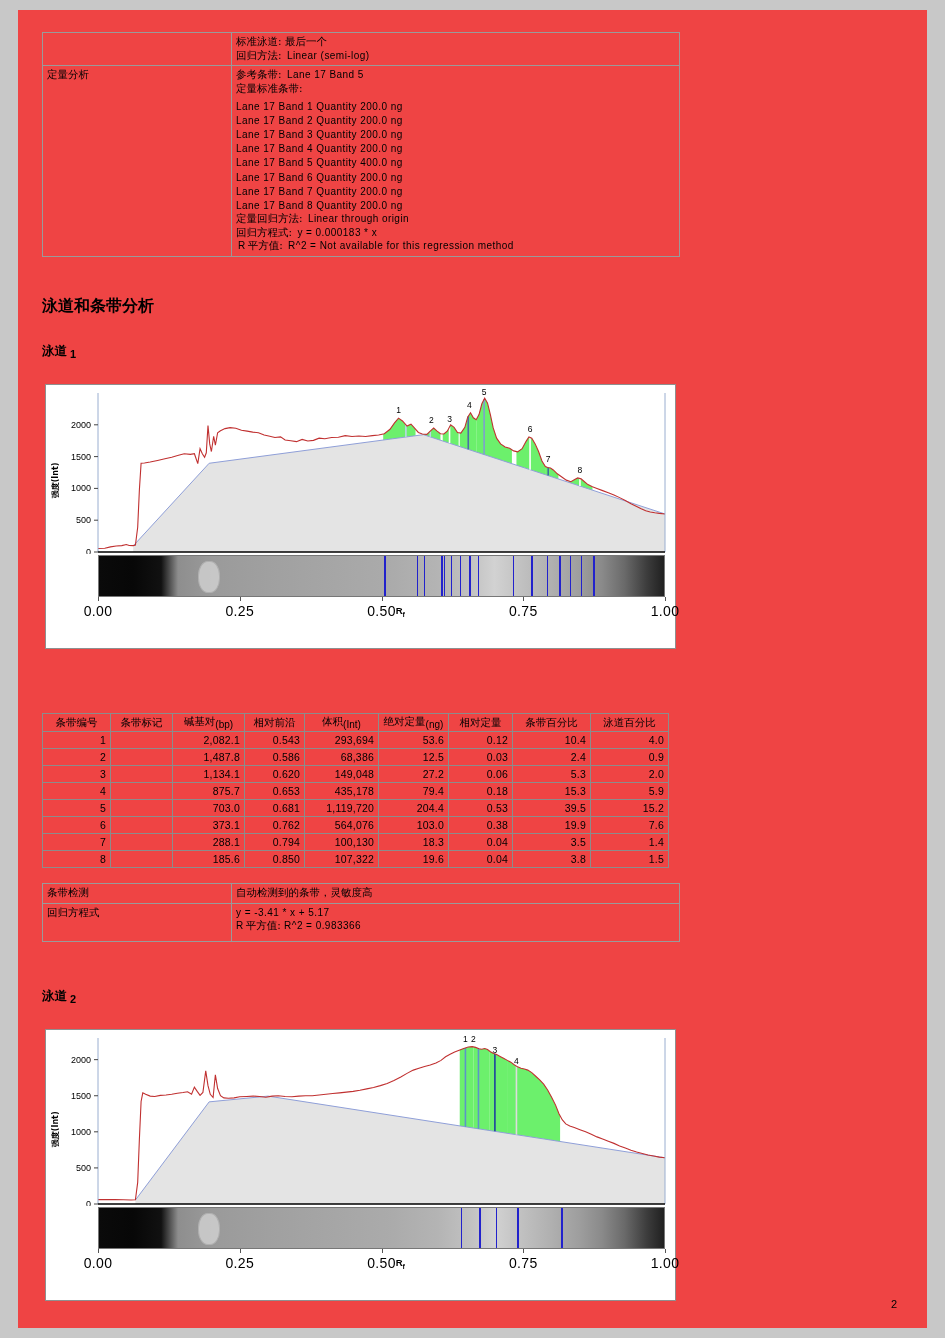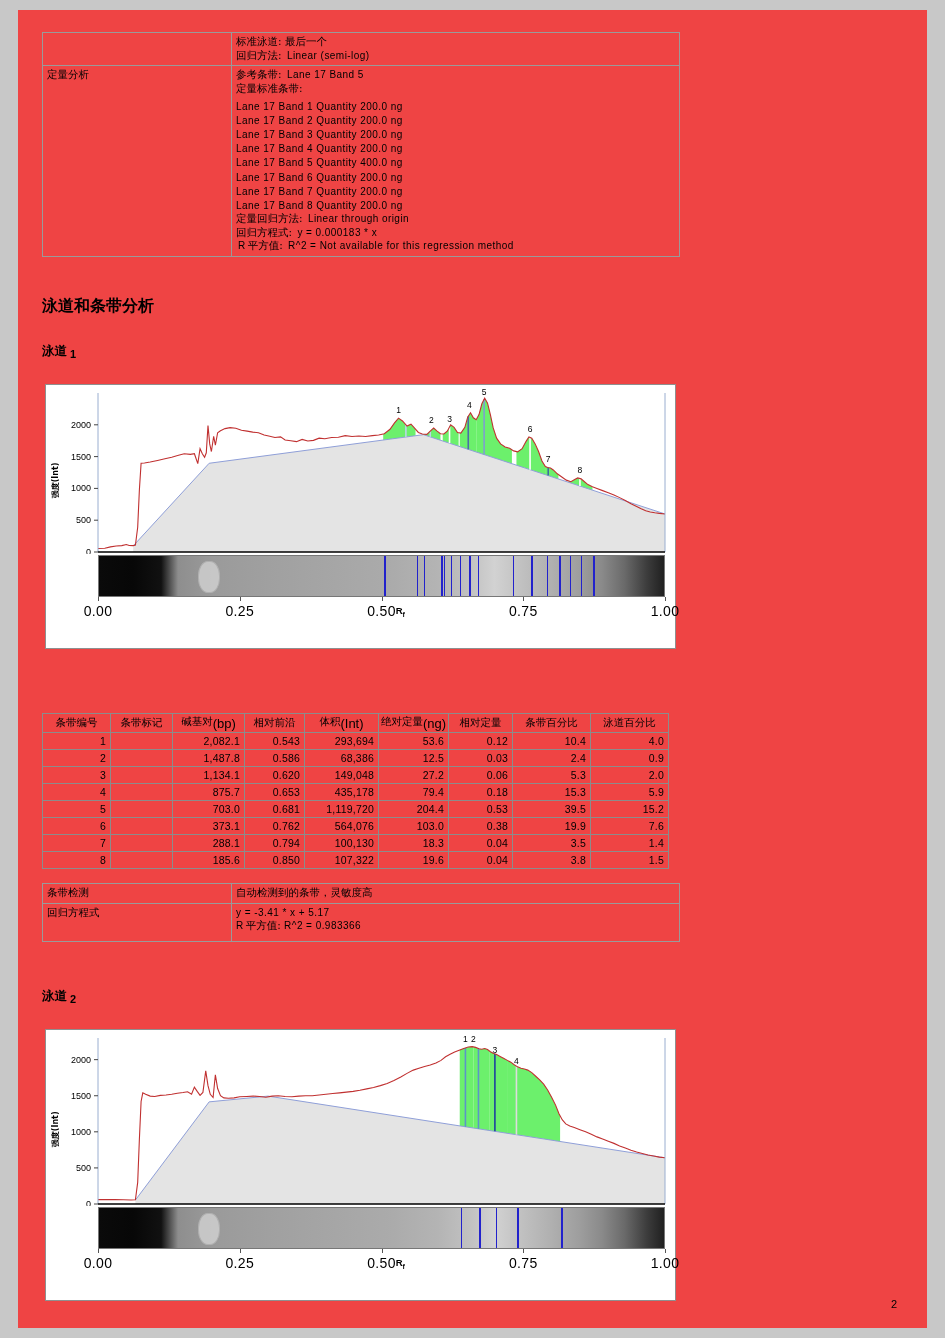--- a/index.html
+++ b/index.html
@@ -95,21 +95,21 @@
     box-sizing:border-box;
   }
   table.bands th{
     font-weight:400;
     font-family:"DejaVu Sans","Liberation Sans",sans-serif;
     font-size:10.5px;
     text-align:center;
     white-space:nowrap;
     padding:1px 2px;
   }
-  table.bands th sub{font-size:13px;font-family:"Liberation Sans",sans-serif;}
+  table.bands th sub{font-size:10px;font-family:"Liberation Sans",sans-serif;}
   table.bands td{text-align:right;font-family:"Liberation Sans",sans-serif;letter-spacing:.2px;}
   .pagenum{
     position:absolute;right:30px;bottom:18px;
     font-size:11px;color:#000;
     font-family:"Liberation Sans",sans-serif;
   }
 </style>
 </head>
 <body>
 

